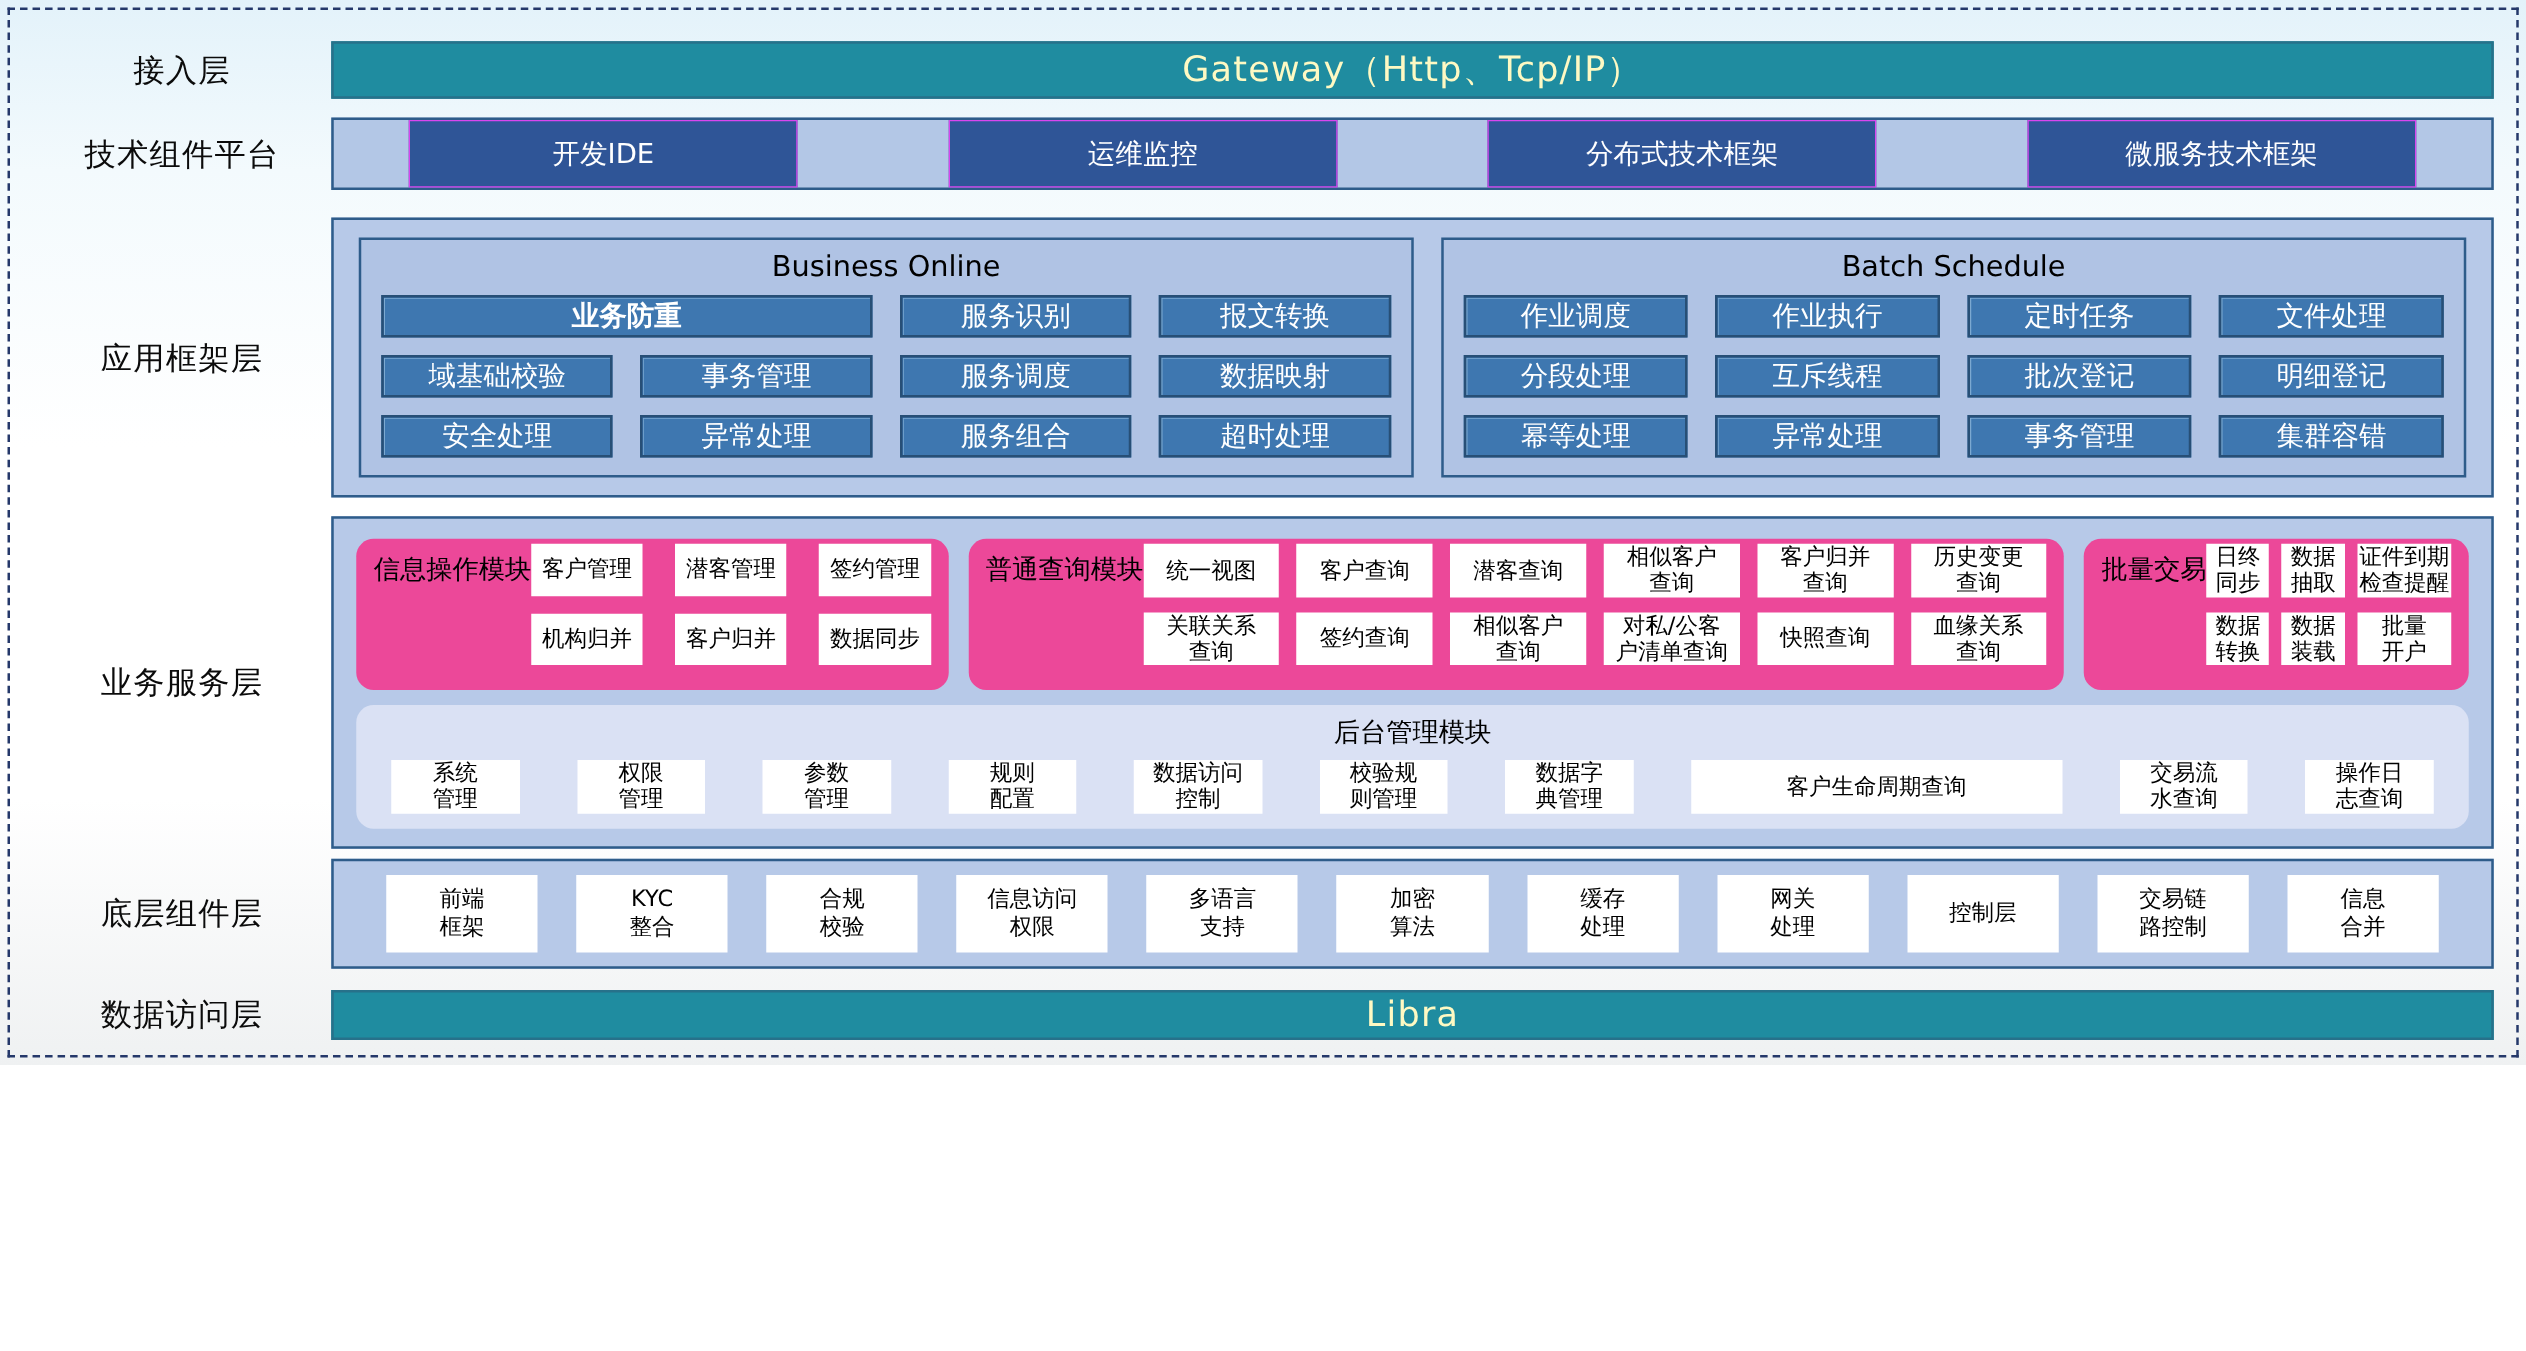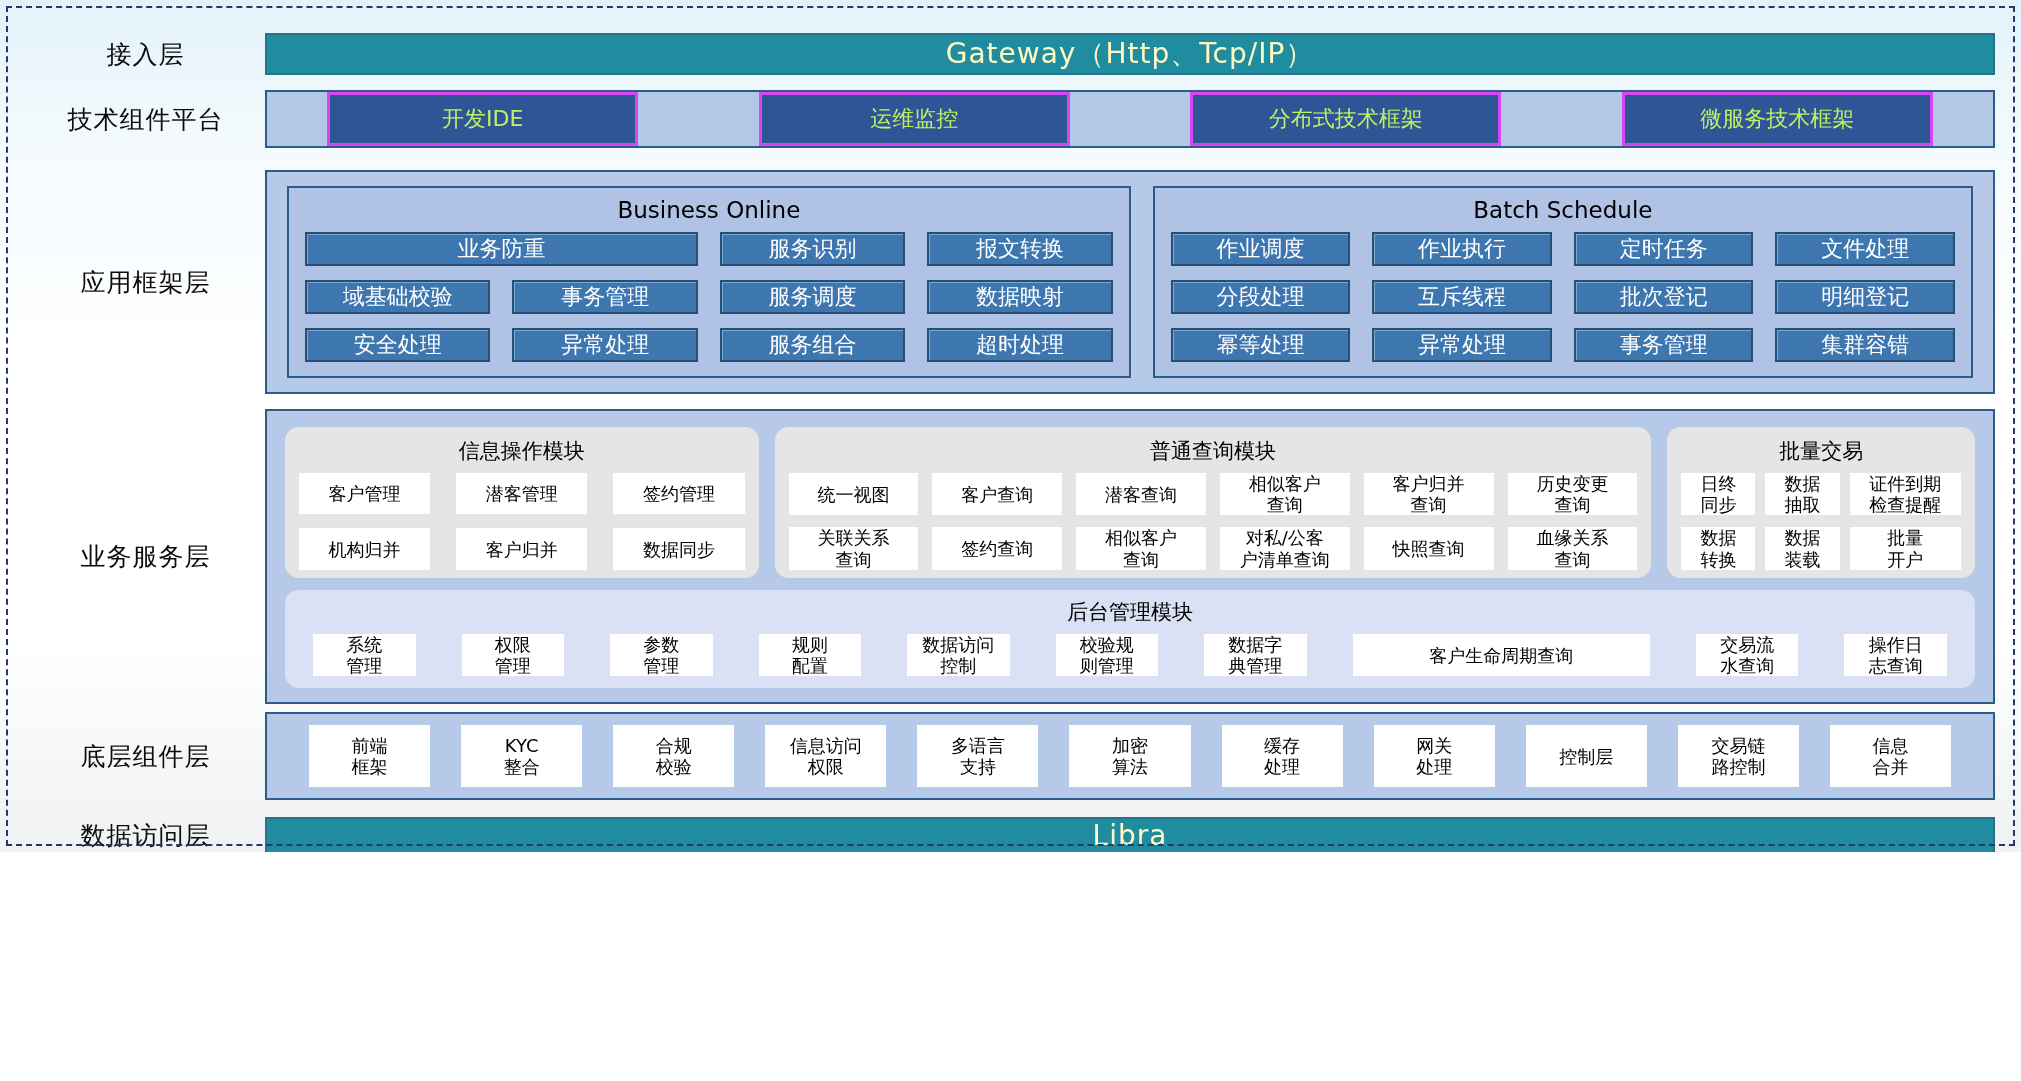--- a/index.html
+++ b/index.html
@@ -20,39 +20,39 @@
   .row-app{height:280px;margin-bottom:15px;}
   .row-biz{height:353px;margin-bottom:8px;}
   .row-base{height:88px;margin-bottom:17px;}
   .row-data{height:70px;}
 
   .teal-bar{flex:1;background:#1f8ca0;border:2px solid #27718a;color:#fef9c3;font-size:28px;
     display:flex;align-items:center;justify-content:center;letter-spacing:1px;}
 
   .tech-panel{flex:1;background:#b3c7e6;border:2px solid #2e5c8a;display:grid;
     grid-template-columns:repeat(4,1fr);align-items:center;justify-items:center;}
-  .navy-btn{width:72%;height:54px;background:#2f5597;border:3px solid #d946ef;color:#bef264;
+  .navy-btn{width:72%;height:54px;background:#2f5597;border:1px solid #d946ef;color:#ffffff;
     font-size:22px;display:flex;align-items:center;justify-content:center;box-sizing:border-box;}
 
   .app-panel{flex:1;background:#b7c9e8;border:2px solid #2e5c8a;display:flex;gap:22px;
     padding:14px 20px;box-sizing:border-box;}
   .section{border:2px solid #2e5c8a;background:#b0c3e4;display:flex;flex-direction:column;
     padding:4px 16px 14px;box-sizing:border-box;min-width:0;}
   .section.bo{flex:1.03;} .section.bs{flex:1;}
   .sec-title{text-align:center;font-size:23px;color:#000;padding:5px 0 9px;flex:0 0 auto;}
   .grid4{flex:1;display:grid;grid-template-columns:repeat(4,1fr);gap:14px 22px;}
   .steel-btn{background:#3e77b0;border:2px solid #274f76;box-shadow:inset 1px 1px 0 rgba(200,230,250,.45);
     color:#ffffff;font-size:22px;display:flex;align-items:center;justify-content:center;
     text-align:center;box-sizing:border-box;}
 
   .biz-panel{flex:1;background:#b7c9e8;border:2px solid #2e5c8a;box-sizing:border-box;
     padding:16px 18px 14px;display:flex;flex-direction:column;min-width:0;}
   .biz-top{display:flex;gap:16px;flex:1.82;min-height:0;}
-  .sub{background:#e5e5e5;border-radius:14px;padding:4px 14px 8px;box-sizing:border-box;
-    display:flex;flex-direction:column;min-width:0;}
+  .sub{background:#ec4899;border-radius:14px;padding:4px 14px 20px;box-sizing:border-box;
+    display:flex;flex-direction:row;min-width:0;}
   .sub-title{text-align:center;font-size:21px;color:#000;padding:6px 0 8px;flex:0 0 auto;}
   .sub.info{flex:4.7;} .sub.query{flex:8.95;} .sub.batch{flex:2.95;}
   .grid3{flex:1;display:grid;grid-template-columns:repeat(3,1fr);gap:14px 26px;}
   .grid6{flex:1;display:grid;grid-template-columns:repeat(6,1fr);gap:12px 14px;}
   .grid3b{flex:1;display:grid;grid-template-columns:1fr 1fr 1.5fr;gap:12px 10px;}
   .white-btn{background:#ffffff;color:#000;font-size:18px;display:flex;align-items:center;
     justify-content:center;text-align:center;white-space:pre-line;line-height:1.18;box-sizing:border-box;}
 
   .admin{margin-top:12px;flex:1;background:#dae1f4;border-radius:14px;
     padding:2px 28px 12px;display:flex;flex-direction:column;box-sizing:border-box;}
@@ -90,21 +90,21 @@
   </div>
 
   <div class="row row-app">
     <div class="label-cell">应用框架层</div>
     <div class="content">
       <div class="app-panel">
         <div class="section bo">
           <div class="sec-title">Business Online</div>
           <div class="grid4">
 
-          <div class="steel-btn" style="grid-column: span 2;">业务防重</div>
+          <div class="steel-btn" style="grid-column: span 2; font-weight: bold;">业务防重</div>
               <div class="steel-btn">服务识别</div>
               <div class="steel-btn">报文转换</div>
               <div class="steel-btn">域基础校验</div>
               <div class="steel-btn">事务管理</div>
               <div class="steel-btn">服务调度</div>
               <div class="steel-btn">数据映射</div>
               <div class="steel-btn">安全处理</div>
               <div class="steel-btn">异常处理</div>
               <div class="steel-btn">服务组合</div>
               <div class="steel-btn">超时处理</div>

